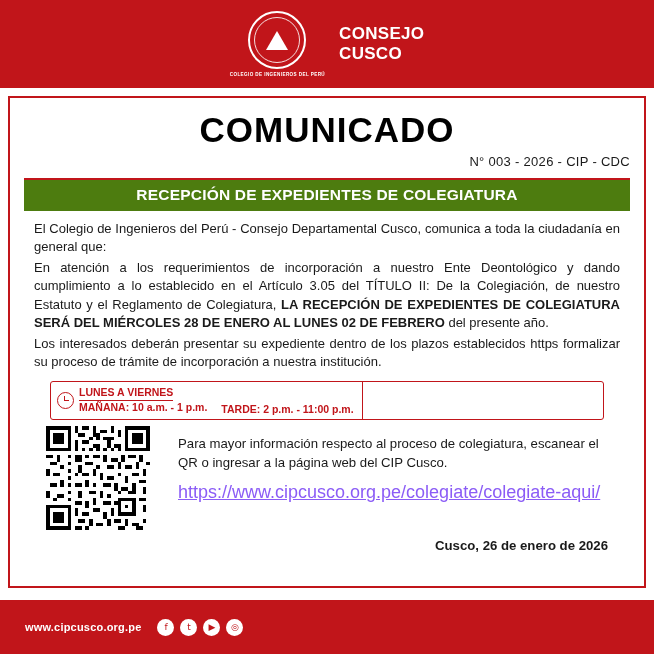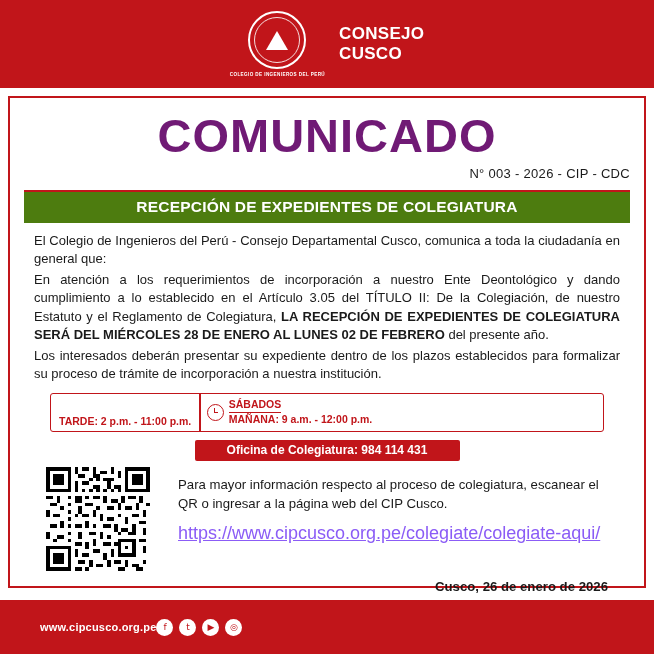--- a/index.html
+++ b/index.html
@@ -89,23 +89,23 @@
     height: 492px;
     border: 2px solid #c1151a;
     box-sizing: border-box;
     background: #ffffff;
   }
   .frame-inner {
     padding: 10px 14px 6px 14px;
   }
   .doc-title {
     text-align: center;
-    font-size: 47px;
-    font-weight: bold;
-    color: #701a75;
+    font-size: 35px;
+    font-weight: bold;
+    color: #000000;
     letter-spacing: 1px;
     line-height: 1;
     margin-top: 4px;
   }
   .doc-sub {
     text-align: right;
     font-size: 13px;
     color: #1a1a1a;
     margin-top: 7px;
     letter-spacing: 0.3px;
@@ -265,21 +265,22 @@
   
   .footer {
     position: absolute;
     left: 0;
     bottom: 0;
     width: 654px;
     height: 54px;
     background: #c1151a;
     display: flex;
     align-items: center;
-    padding-left: 40px;
+    padding-left: 25px;
+    gap: 16px;
     box-sizing: border-box;
   }
   .footer-url {
     color: #ffffff;
     font-size: 11px;
     font-weight: bold;
     letter-spacing: 0.2px;
   }
   .social {
     display: flex;
@@ -323,36 +324,35 @@
 
       <div class="doc-title">COMUNICADO</div>
       <div class="doc-sub">N° 003 - 2026 - CIP - CDC</div>
 
       <div class="hr-red"></div>
       <div class="banner">RECEPCIÓN DE EXPEDIENTES DE COLEGIATURA</div>
 
       <div class="body-text">
         <p>El Colegio de Ingenieros del Perú - Consejo Departamental Cusco, comunica a toda la ciudadanía en general que:</p>
         <p><span>En atención a los requerimientos de incorporación a nuestro Ente Deontológico y dando cumplimiento a lo establecido en el Artículo 3.05 del TÍTULO II: De la Colegiación, de nuestro Estatuto y el Reglamento de Colegiatura, </span><b>LA RECEPCIÓN DE EXPEDIENTES DE COLEGIATURA SERÁ DEL MIÉRCOLES 28 DE ENERO AL LUNES 02 DE FEBRERO</b><span> del presente año.</span></p>
-        <p>Los interesados deberán presentar su expediente dentro de los plazos establecidos para formalizar su proceso de trámite de incorporación a nuestra institución.</p>
+        <p>Los interesados deberán presentar su expediente dentro de los plazos establecidos https formalizar su proceso de trámite de incorporación a nuestra institución.</p>
       </div>
 
       <div class="schedule">
+        <div class="sched-col">
+          <div class="clock"></div>
+          <div class="sched-lines">
+            <div class="ttl">LUNES A VIERNES</div>
+            <div class="val">MAÑANA: 10 a.m. - 1 p.m.</div>
+          </div>
+        </div>
         <div class="sched-mid">TARDE: 2 p.m. - 11:00 p.m.</div>
         <div class="sched-divider"></div>
-        <div class="sched-col grow">
-          <div class="clock"></div>
-          <div class="sched-lines">
-            <div class="ttl">SÁBADOS</div>
-            <div class="val">MAÑANA:  9 a.m. - 12:00 p.m.</div>
-          </div>
-        </div>
       </div>
 
-      <div class="office-pill">Oficina de Colegiatura: 984 114 431</div>
 
       <div class="qr-row">
         <div class="qr-box">
           <svg width="104" height="104" viewBox="0 0 29 29" shape-rendering="crispEdges">
             <rect width="29" height="29" fill="#ffffff"></rect>
             <g fill="#000000">
 
               <rect x="0" y="0" width="7" height="1"></rect>
                 <rect x="0" y="6" width="7" height="1"></rect>
               <rect x="0" y="0" width="1" height="7"></rect>

